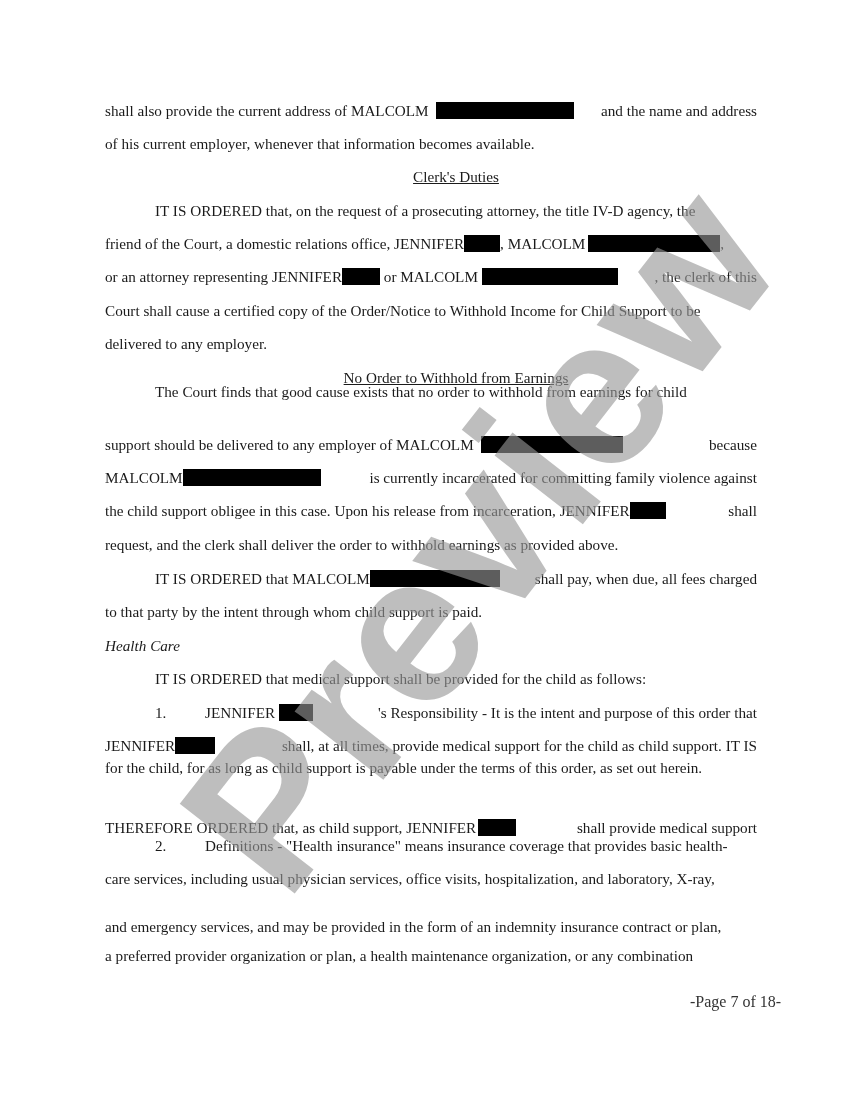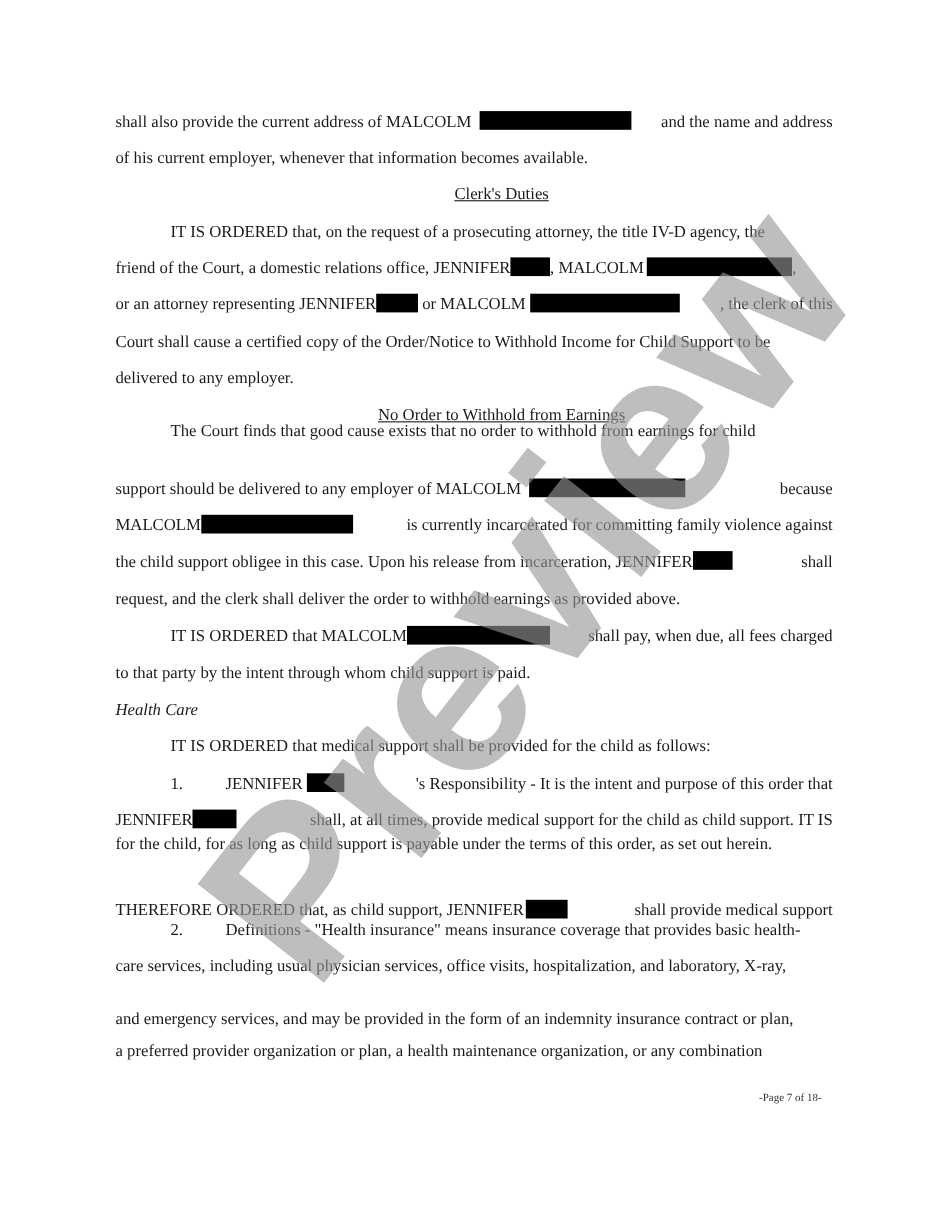--- a/index.html
+++ b/index.html
@@ -20,21 +20,21 @@
   .indent { padding-left: 50px; width: 602px; }
   .heading-u { text-decoration: underline; text-align: center; }
   .italic { font-style: italic; }
   .redact {
     display: inline-block; background: #000000; height: 17px;
     vertical-align: -3px;
   }
   .num { display: inline-block; width: 50px; }
   .footer {
     position: absolute; left: 690px; top: 993px;
-    font-size: 10px; color: #333; font-family: "Liberation Serif", serif;
+    font-size: 16px; color: #333; font-family: "Liberation Serif", serif;
   }
   .watermark {
     position: absolute; left: 90px; top: 470px;
     font-family: "Liberation Sans", "DejaVu Sans", sans-serif;
     font-weight: bold; font-size: 212px; color: rgba(150,150,150,0.62);
     transform: rotate(-52deg); transform-origin: center center;
     width: 720px; text-align: center; letter-spacing: 2px;
     pointer-events: none; line-height: 1;
   }
 </style>

